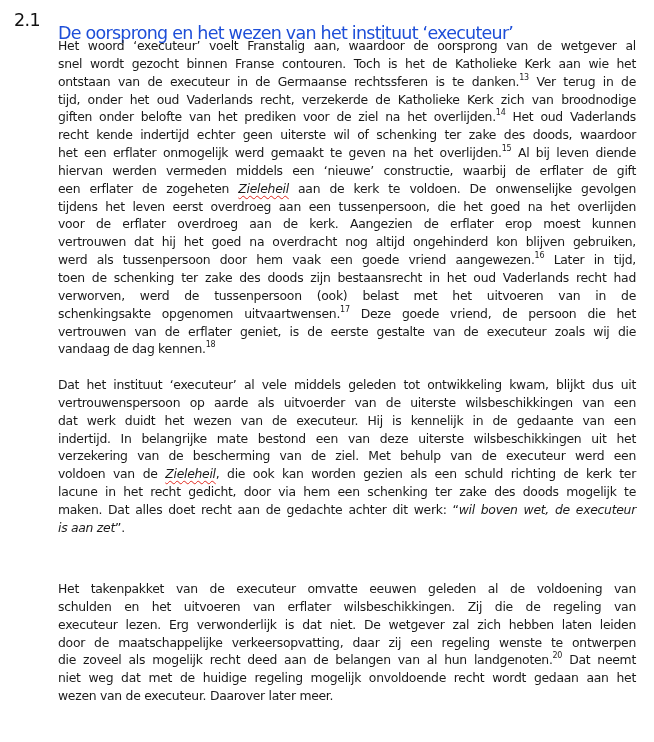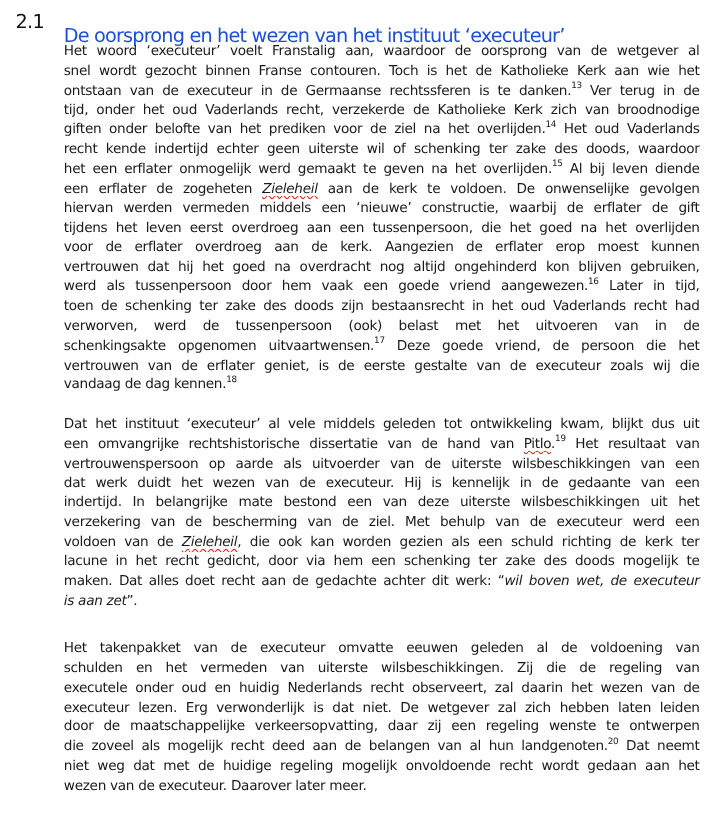--- a/index.html
+++ b/index.html
@@ -25,46 +25,44 @@
 </div>
 
 <div class="para" id="p0" style="top:37px;">
     <span class="line">Het woord ‘executeur’ voelt Franstalig aan, waardoor de oorsprong van de wetgever al</span>
     <span class="line">snel wordt gezocht binnen Franse contouren. Toch is het de Katholieke Kerk aan wie het</span>
     <span class="line">ontstaan van de executeur in de Germaanse rechtssferen is te danken.<sup>13</sup> Ver terug in de</span>
     <span class="line">tijd, onder het oud Vaderlands recht, verzekerde de Katholieke Kerk zich van broodnodige</span>
     <span class="line">giften onder belofte van het prediken voor de ziel na het overlijden.<sup>14</sup> Het oud Vaderlands</span>
     <span class="line">recht kende indertijd echter geen uiterste wil of schenking ter zake des doods, waardoor</span>
     <span class="line">het een erflater onmogelijk werd gemaakt te geven na het overlijden.<sup>15</sup> Al bij leven diende</span>
+    <span class="line">hiervan werden vermeden middels een ‘nieuwe’ constructie, waarbij de erflater de gift</span>
     <span class="line">een erflater de zogeheten <span class="spell it">Zieleheil</span> aan de kerk te voldoen. De onwenselijke gevolgen</span>
-    <span class="line">hiervan werden vermeden middels een ‘nieuwe’ constructie, waarbij de erflater de gift</span>
     <span class="line">tijdens het leven eerst overdroeg aan een tussenpersoon, die het goed na het overlijden</span>
     <span class="line">voor de erflater overdroeg aan de kerk. Aangezien de erflater erop moest kunnen</span>
     <span class="line">vertrouwen dat hij het goed na overdracht nog altijd ongehinderd kon blijven gebruiken,</span>
     <span class="line">werd als tussenpersoon door hem vaak een goede vriend aangewezen.<sup>16</sup> Later in tijd,</span>
     <span class="line">toen de schenking ter zake des doods zijn bestaansrecht in het oud Vaderlands recht had</span>
     <span class="line">verworven, werd de tussenpersoon (ook) belast met het uitvoeren van in de</span>
     <span class="line">schenkingsakte opgenomen uitvaartwensen.<sup>17</sup> Deze goede vriend, de persoon die het</span>
     <span class="line">vertrouwen van de erflater geniet, is de eerste gestalte van de executeur zoals wij die</span>
     <span class="line last">vandaag de dag kennen.<sup>18</sup></span>
   </div>
 <div class="para" id="p1" style="top:376px;">
     <span class="line">Dat het instituut ‘executeur’ al vele middels geleden tot ontwikkeling kwam, blijkt dus uit</span>
-    <span class="line">een omvangrijke rechtshistorische dissertatie van de hand van <span class="spell">Pitlo</span>.<sup>19</sup> Het resultaat van</span>
     <span class="line">vertrouwenspersoon op aarde als uitvoerder van de uiterste wilsbeschikkingen van een</span>
     <span class="line">dat werk duidt het wezen van de executeur. Hij is kennelijk in de gedaante van een</span>
     <span class="line">indertijd. In belangrijke mate bestond een van deze uiterste wilsbeschikkingen uit het</span>
     <span class="line">verzekering van de bescherming van de ziel. Met behulp van de executeur werd een</span>
     <span class="line">voldoen van de <span class="spell it">Zieleheil</span>, die ook kan worden gezien als een schuld richting de kerk ter</span>
     <span class="line">lacune in het recht gedicht, door via hem een schenking ter zake des doods mogelijk te</span>
     <span class="line">maken. Dat alles doet recht aan de gedachte achter dit werk: “<span class="it">wil boven wet, de executeur</span></span>
     <span class="line last"><span class="it">is aan zet</span>”.</span>
   </div>
 <div class="para" id="p2" style="top:580px;">
     <span class="line">Het takenpakket van de executeur omvatte eeuwen geleden al de voldoening van</span>
-    <span class="line">schulden en het vermeden van uiterste wilsbeschikkingen. Zij die de regeling van</span>
-    <span class="line">executele onder oud en huidig Nederlands recht observeert, zal daarin het wezen van de</span>
+    <span class="line">schulden en het uitvoeren van erflater wilsbeschikkingen. Zij die de regeling van</span>
     <span class="line">executeur lezen. Erg verwonderlijk is dat niet. De wetgever zal zich hebben laten leiden</span>
     <span class="line">door de maatschappelijke verkeersopvatting, daar zij een regeling wenste te ontwerpen</span>
     <span class="line">die zoveel als mogelijk recht deed aan de belangen van al hun landgenoten.<sup>20</sup> Dat neemt</span>
     <span class="line">niet weg dat met de huidige regeling mogelijk onvoldoende recht wordt gedaan aan het</span>
     <span class="line last">wezen van de executeur. Daarover later meer.</span>
   </div>
 
 </body></html>

